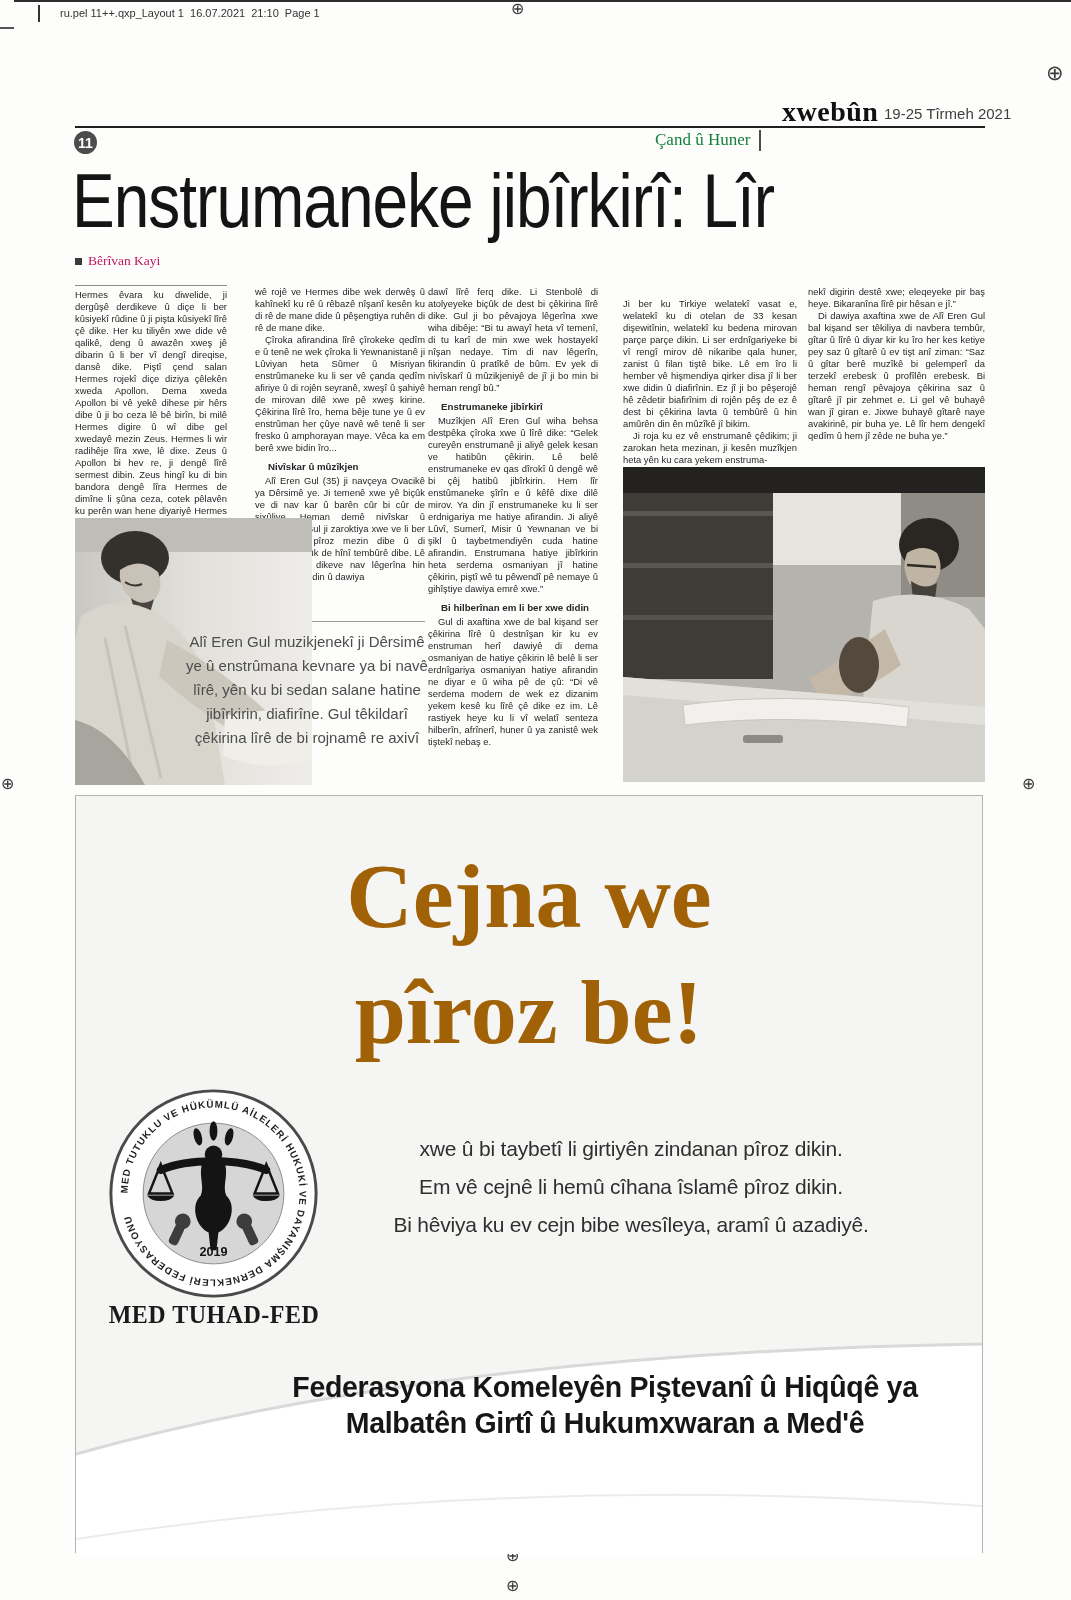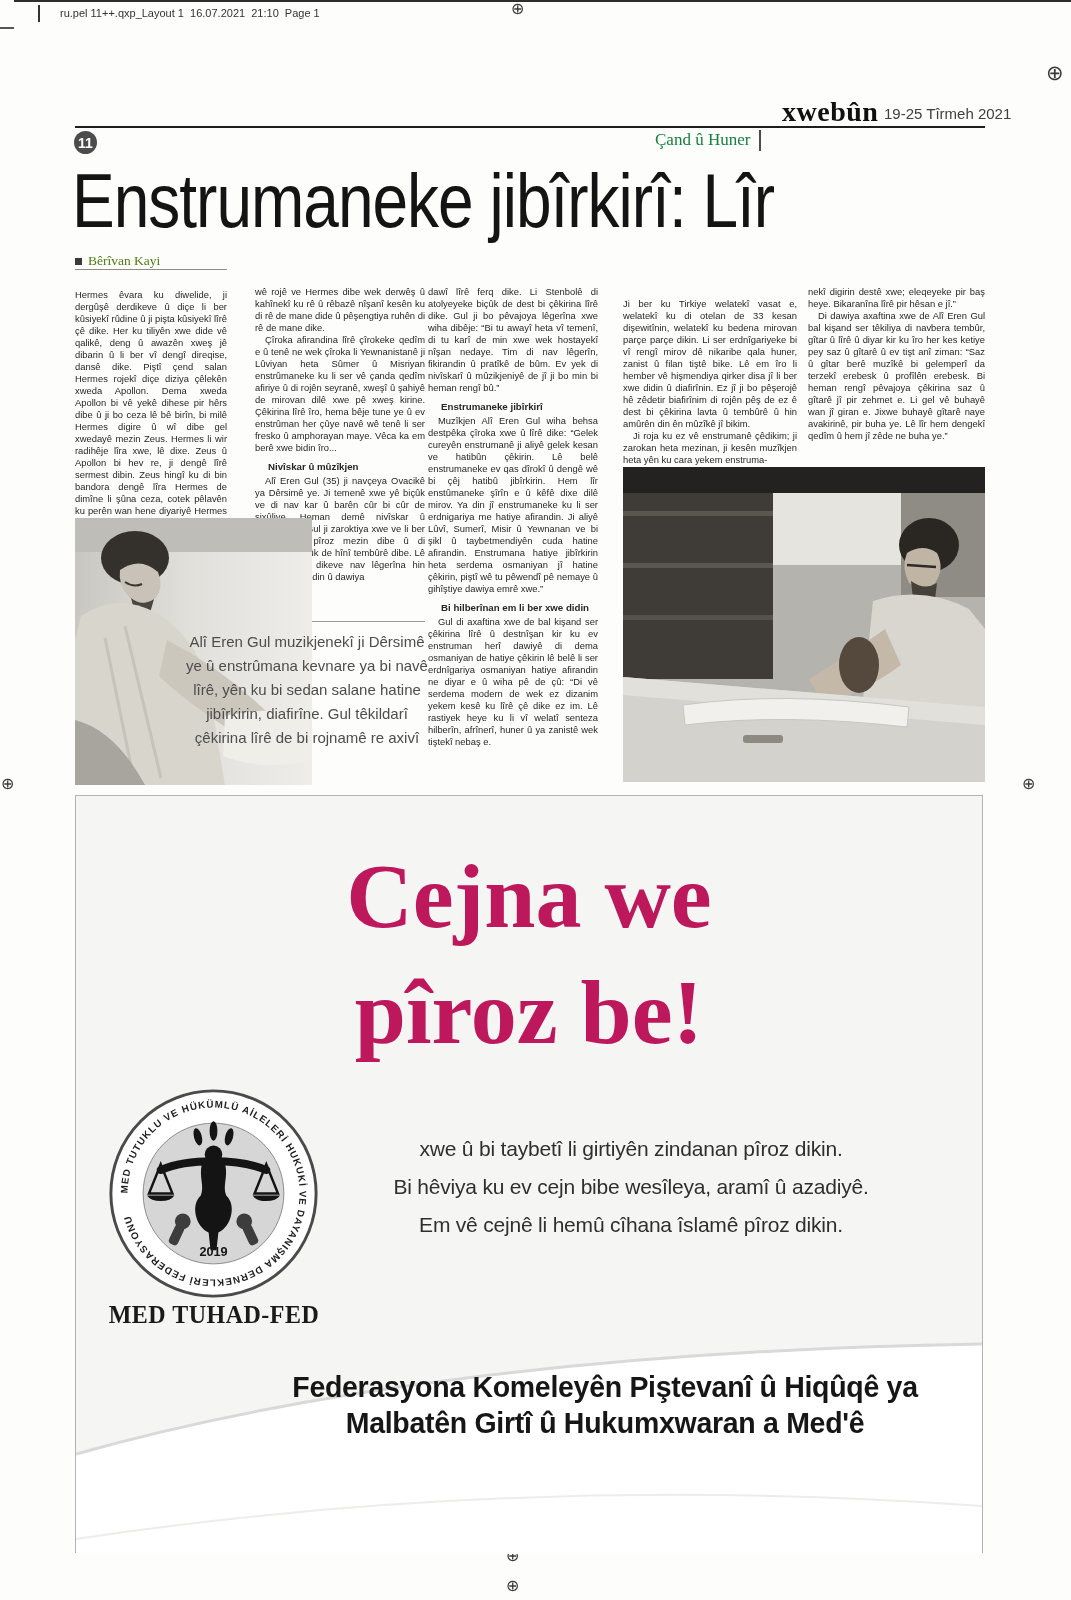--- a/index.html
+++ b/index.html
@@ -17,43 +17,43 @@
   .headrule{position:absolute;left:75px;top:126px;width:910px;height:2px;background:#1e1e1e;}
   .section{position:absolute;left:655px;top:130px;font-family:"Liberation Serif",serif;
            font-size:17px;color:#15803d;border-right:2px solid #4d4d4d;padding-right:9px;height:21px;}
   .pagebadge{position:absolute;left:74px;top:131px;width:23px;height:23px;border-radius:50%;
              background:#4c4c4c;color:#fff;font-size:14px;font-weight:bold;display:flex;
              align-items:center;justify-content:center;}
   .headline{position:absolute;left:72px;top:162px;width:920px;font-size:64px;line-height:66px;
             letter-spacing:-1px;color:#141414;white-space:nowrap;transform:scaleY(1.18);
             transform-origin:top left;}
   .byline{position:absolute;left:75px;top:253px;width:152px;display:flex;align-items:center;
-          border-bottom:1px solid #8c8c8c;padding-bottom:0;font-family:"Liberation Serif",serif;
-          font-size:13.5px;color:#4d7c0f;}
+          border-bottom:1px solid #8c8c8c;padding-bottom:16px;font-family:"Liberation Serif",serif;
+          font-size:13.5px;color:#be185d;}
   .byline .sq{width:7px;height:7px;background:#3a3a3a;margin-right:6px;flex:0 0 auto;}
   .col{position:absolute;overflow:hidden;font-size:9.4px;line-height:12px;text-align:justify;}
   .col p{margin:0;}
   .col p.ind{text-indent:10px;}
   .subhead{font-weight:bold;font-size:9.7px;margin:7px 0 2px;text-indent:13px;text-align:left;}
   .c1{left:75px;top:289px;width:152px;height:228px;}
   .c2{left:255px;top:286px;width:170px;height:332px;}
   .c3{left:428px;top:286px;width:170px;height:492px;}
   .c4{left:623px;top:298px;width:174px;height:177px;}
   .c5{left:808px;top:286px;width:177px;height:177px;}
   .qrule{position:absolute;left:255px;top:621px;width:170px;height:1px;background:#9a9a9a;}
   .photo{position:absolute;display:block;}
   .ph-left{left:75px;top:518px;width:237px;height:267px;}
   .ph-right{left:623px;top:467px;width:362px;height:315px;}
   .pullquote{position:absolute;left:183px;top:630px;width:248px;font-size:15px;line-height:24px;
              color:#4d4d4d;text-align:center;font-weight:500;z-index:3;}
   .adbox{position:absolute;left:75px;top:795px;width:908px;height:758px;background:#f5f5f3;
          border:1px solid #b3b3b3;box-sizing:border-box;}
   .adtitle{position:absolute;left:0;width:100%;text-align:center;
            font-family:"Liberation Serif",serif;font-weight:bold;font-size:92px;line-height:100px;
-           color:#be185d;}
+           color:#a16207;}
   .adt1{top:50px;} .adt2{top:166px;}
   .adlogo{position:absolute;left:30px;top:290px;width:215px;height:215px;}
   .adorg{position:absolute;left:18px;top:506px;width:240px;text-align:center;
          font-family:"Liberation Serif",serif;font-weight:bold;font-size:24px;color:#1a1a1a;
          letter-spacing:.5px;transform:scaleY(1.05);}
   .admsg{position:absolute;left:215px;top:334px;width:680px;text-align:center;font-size:21px;
          line-height:38px;color:#2f2f2f;letter-spacing:-.2px;}
   .adswoosh{position:absolute;left:0;top:538px;width:100%;height:220px;}
   .adfooter{position:absolute;left:150px;top:572px;width:758px;text-align:center;z-index:2;
             font-weight:bold;font-size:28.5px;line-height:34px;color:#161616;letter-spacing:-.3px;
@@ -194,22 +194,22 @@
             <circle cy="-6" r="8" fill="#3d3d3d"></circle>
           </g>
       </g>
       <text y="64" text-anchor="middle" font-size="13" font-weight="bold" fill="#141414" font-family="Liberation Sans, sans-serif">2019</text>
     </svg>
 
     <div class="adorg">MED TUHAD-FED</div>
 
     <div class="admsg">
       <div>xwe û bi taybetî li girtiyên zindanan pîroz dikin.</div>
+      <div>Em vê cejnê li hemû cîhana îslamê pîroz dikin.</div>
       <div>Bi hêviya ku ev cejn bibe wesîleya, aramî û azadiyê.</div>
-      <div>Em vê cejnê li hemû cîhana îslamê pîroz dikin.</div>
     </div>
 
     <svg class="adswoosh" viewBox="0 0 908 220" preserveAspectRatio="none">
       <path d="M0,120 C220,58 520,16 908,10 L908,220 L0,220 Z" fill="#ffffff"></path>
       <path d="M0,120 C220,58 520,16 908,10" stroke="#d9d9d9" stroke-width="3" fill="none"></path>
       <path d="M0,205 C300,160 600,150 908,172" stroke="#ececea" stroke-width="2" fill="none"></path>
     </svg>
 
     <div class="adfooter">
       <div>Federasyona Komeleyên Piştevanî û Hiqûqê ya</div>

